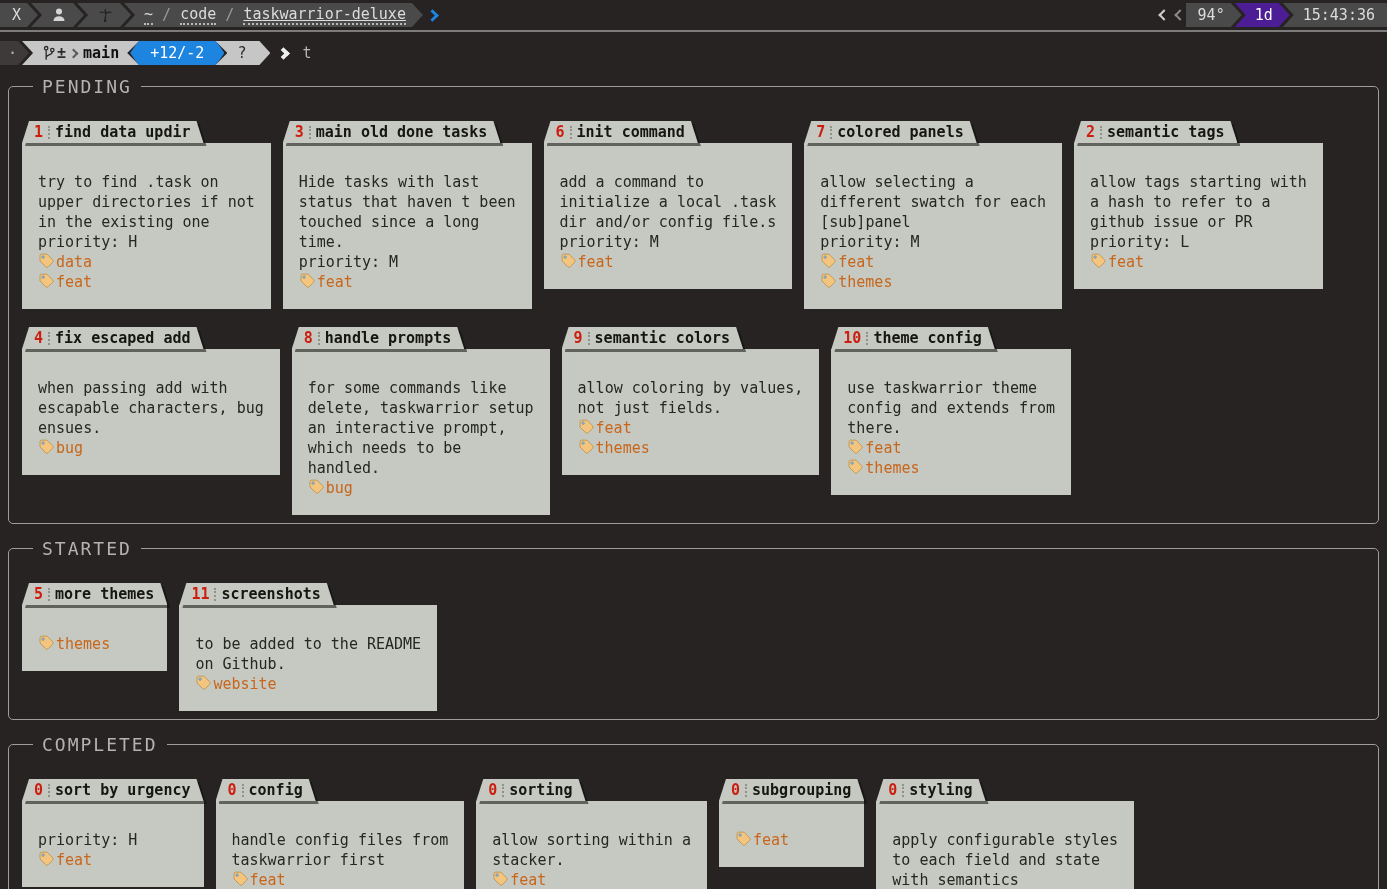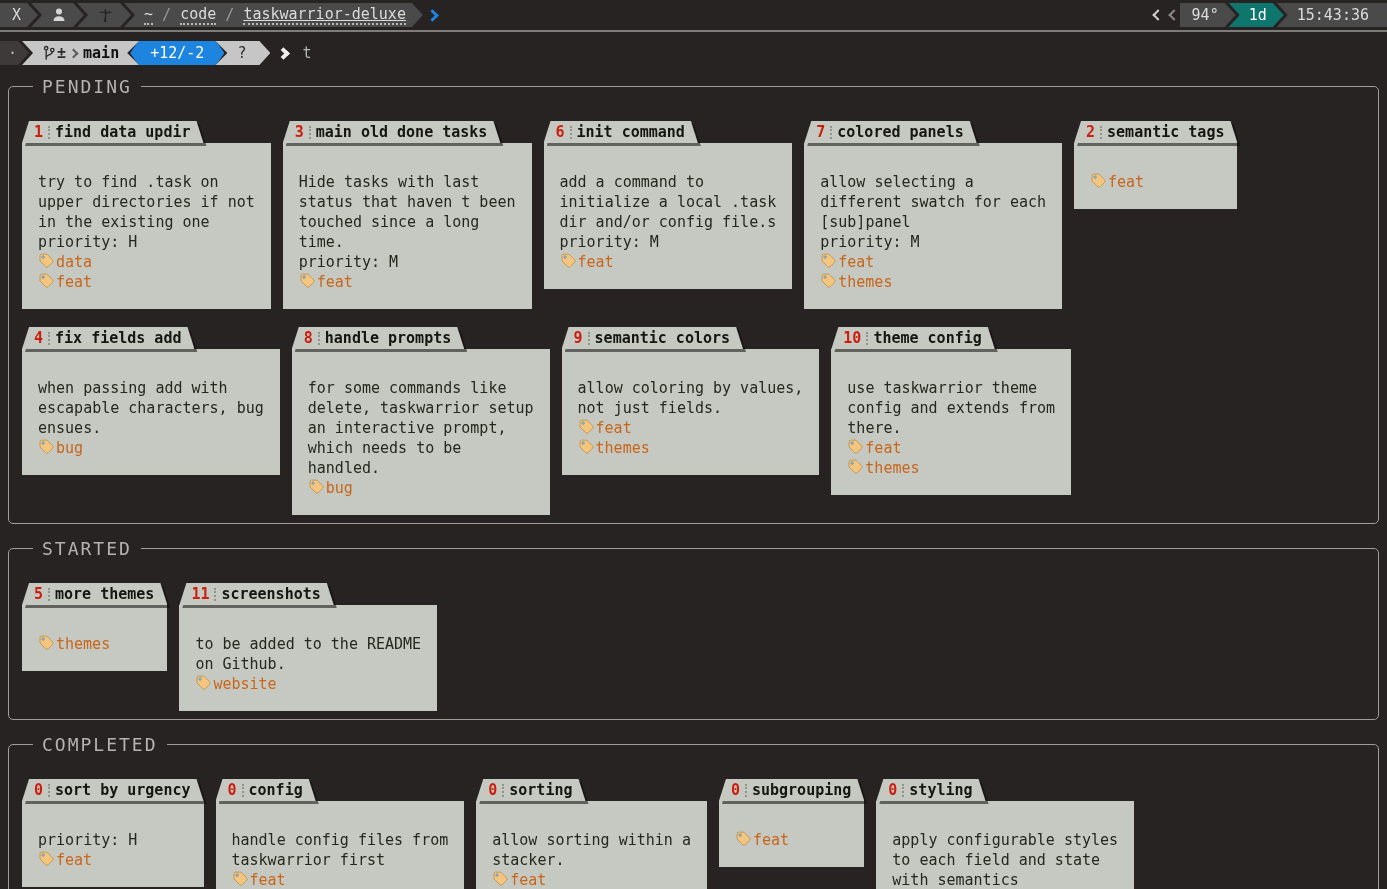--- a/index.html
+++ b/index.html
@@ -18,24 +18,24 @@
     height:24px; display:flex; align-items:center;
     background:#4a4a4a; color:#dcdcdc;
     padding:0 17px 0 12px; font-size:15px;
     clip-path:polygon(0 0, calc(100% - 11px) 0, 100% 50%, calc(100% - 11px) 100%, 0 100%);
     margin-right:-7px; white-space:pre;
   }
   .pseg.notch {
     clip-path:polygon(0 0, calc(100% - 11px) 0, 100% 50%, calc(100% - 11px) 100%, 0 100%, 11px 50%);
     padding-left:20px;
   }
-  .pseg.flat-end { clip-path:polygon(0 0, 100% 0, 100% 100%, 0 100%, 11px 50%); margin-right:0; padding-right:18px; }
+  .pseg.flat-end { clip-path:polygon(0 0, 100% 0, 100% 100%, 0 100%, 11px 50%); margin-right:0; padding-right:12px; }
   .pseg.dark { background:#3d3a39; color:#b9b9b9; }
   .pseg.light { background:#c6c6c6; color:#2b2b2b; }
-  .pseg.blue { background:#0f766e; color:#ffffff; }
+  .pseg.blue { background:#4c1d95; color:#ffffff; }
   .sep-line { position:absolute; left:0; top:30px; width:100%; height:2px; background:#7d7c7a; }
 
   .dim { color:#9a9a9a; }
   .u-dot { border-bottom:2px dotted #b9b9b9; padding-bottom:0px; }
   .u-soliddot { text-decoration:underline; border-bottom:2px dotted #b9b9b9; }
 
   .chv { display:inline-block; width:8px; height:8px; border-top:3px solid #888; border-right:3px solid #888; transform:rotate(45deg); margin:0 4px; }
   .chv.left { transform:rotate(-135deg); }
   .chv.blue { border-color:#1d84e0; width:9px; height:9px; border-width:3px; }
   .chv.bold-white { border-color:#efefef; width:9px; height:9px; border-width:4px; }
@@ -272,35 +272,39 @@
         </div>
         <div class="card">
           <div class="tab-wrap">
             <div class="tab">
               <span class="num">2</span>
               <span class="tabsep"></span>
               <span>semantic tags</span>
             </div>
           </div>
           <div class="cbody">
+            <div class="desc">allow tags starting with
+a hash to refer to a
+github issue or PR
+priority: L</div>
             <div class="tag-row">
               <svg width="17" height="17" viewBox="0 0 20 20" aria-hidden="true">
     <path d="M10.5 2.5 L17.2 9.2 a2 2 0 0 1 0 2.9 L12 17.3 a2 2 0 0 1 -2.9 0 L2.4 10.6 L2.4 4.4 a1.9 1.9 0 0 1 1.9 -1.9 Z" fill="#f4c57f" stroke="#bb924e" stroke-width="1"></path>
     <circle cx="6" cy="6" r="1.5" fill="#9db9c8" stroke="#6f8fa3" stroke-width="0.8"></circle>
   </svg>
               <span>feat</span>
             </div>
           </div>
         </div>
         <div class="card">
           <div class="tab-wrap">
             <div class="tab">
               <span class="num">4</span>
               <span class="tabsep"></span>
-              <span>fix fields add</span>
+              <span>fix escaped add</span>
             </div>
           </div>
           <div class="cbody">
             <div class="desc">when passing add with
 escapable characters, bug
 ensues.</div>
             <div class="tag-row">
               <svg width="17" height="17" viewBox="0 0 20 20" aria-hidden="true">
     <path d="M10.5 2.5 L17.2 9.2 a2 2 0 0 1 0 2.9 L12 17.3 a2 2 0 0 1 -2.9 0 L2.4 10.6 L2.4 4.4 a1.9 1.9 0 0 1 1.9 -1.9 Z" fill="#f4c57f" stroke="#bb924e" stroke-width="1"></path>
     <circle cx="6" cy="6" r="1.5" fill="#9db9c8" stroke="#6f8fa3" stroke-width="0.8"></circle>

